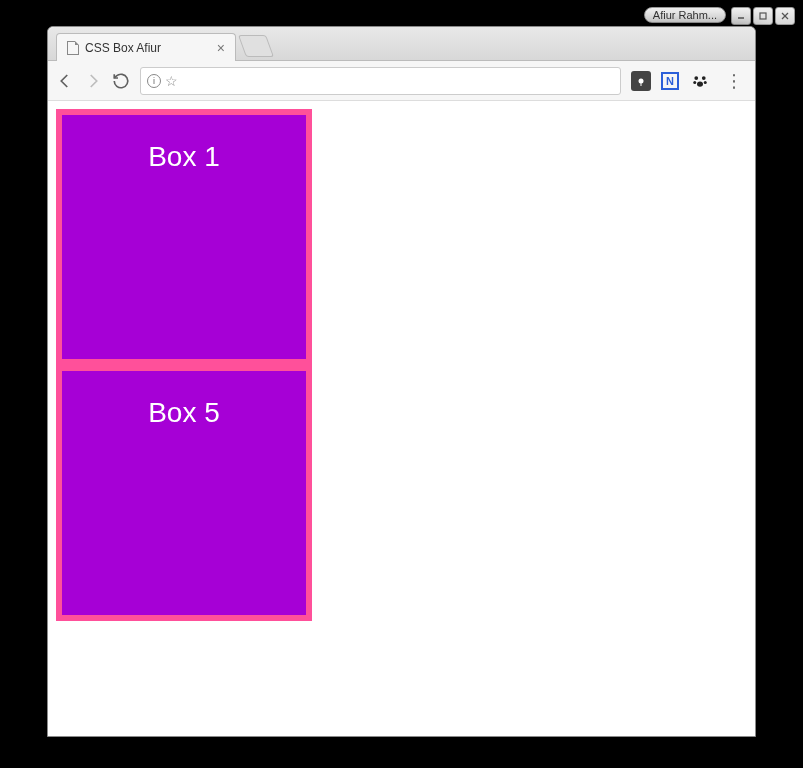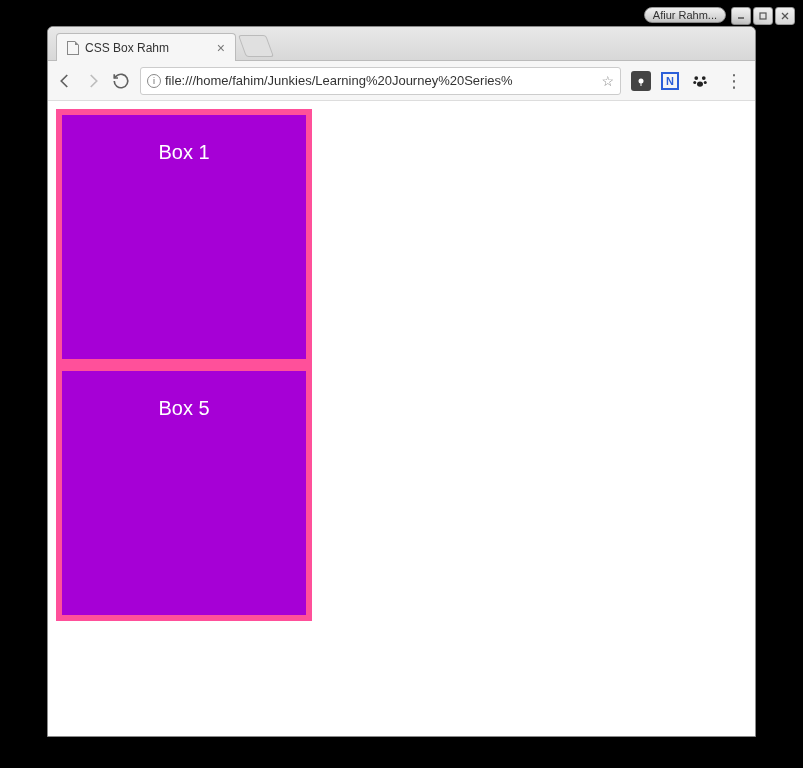--- a/index.html
+++ b/index.html
@@ -206,21 +206,21 @@
       background: #fff;
       padding: 8px;
       overflow: auto;
     }
     .box {
       width: 256px;
       height: 256px;
       background: #a600d6;
       border: 6px solid #ff509a;
       color: #fff;
-      font-size: 20px;
+      font-size: 28px;
       font-weight: 400;
       text-align: center;
       padding-top: 26px;
     }
   </style>
 </head>
 <body>
 
 <div class="titlebar-label">Afiur Rahm...</div>
 <div class="win-controls">
@@ -240,21 +240,21 @@
         <line x1="8" y1="2" x2="2" y2="8" stroke="#555" stroke-width="1.3"></line>
       </svg>
   </div>
 </div>
 
 <div class="window">
 
   <div class="tab-strip">
     <div class="tab">
       <span class="file-icon"></span>
-      <span>CSS Box Rahm</span>
+      <span>CSS Box Afiur</span>
       <span class="close">×</span>
     </div>
     <div class="new-tab"></div>
   </div>
 
   <div class="toolbar">
     <span class="nav-arrow">
       <svg width="18" height="18" viewBox="0 0 24 24" fill="none" stroke="currentColor" stroke-width="2.2">
           <polyline points="15 4 7 12 15 20"></polyline>
         </svg>
@@ -265,21 +265,20 @@
         </svg>
     </span>
     <span class="reload-icon">
       <svg width="18" height="18" viewBox="0 0 24 24" fill="none" stroke="currentColor" stroke-width="2.2">
           <path d="M3 12a9 9 0 1 0 3-6.7L3 8"></path>
           <polyline points="3 3 3 8 8 8"></polyline>
         </svg>
     </span>
     <div class="omnibox">
       <span class="info-icon">i</span>
-      <span class="url">file:///home/fahim/Junkies/Learning%20Journey%20Series%</span>
       <span class="star">☆</span>
     </div>
     <div class="ext-icon ext-q">
       <svg width="12" height="12" viewBox="0 0 24 24" fill="#fff">
           <circle cx="12" cy="12" r="5"></circle>
           <rect x="11" y="16" width="2" height="6"></rect>
         </svg>
     </div>
     <div class="ext-icon ext-n">N</div>
     <div class="ext-icon ext-paw">

